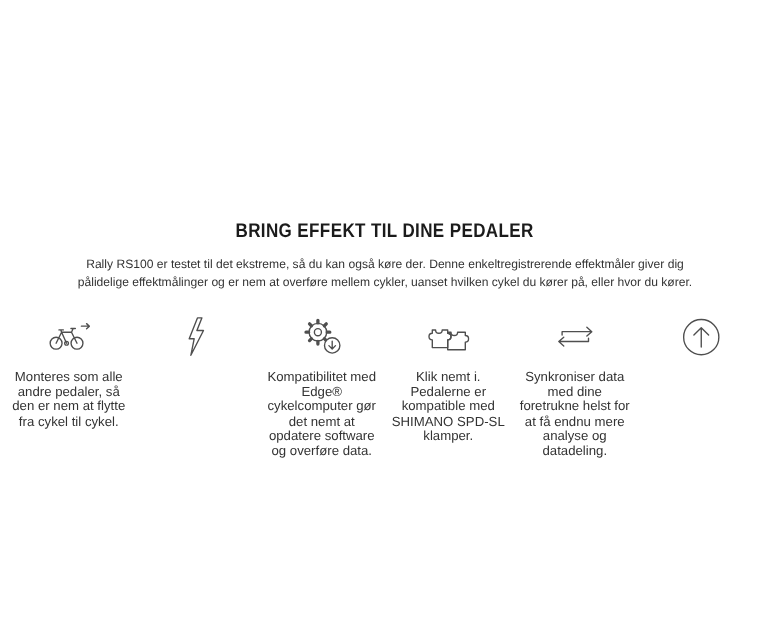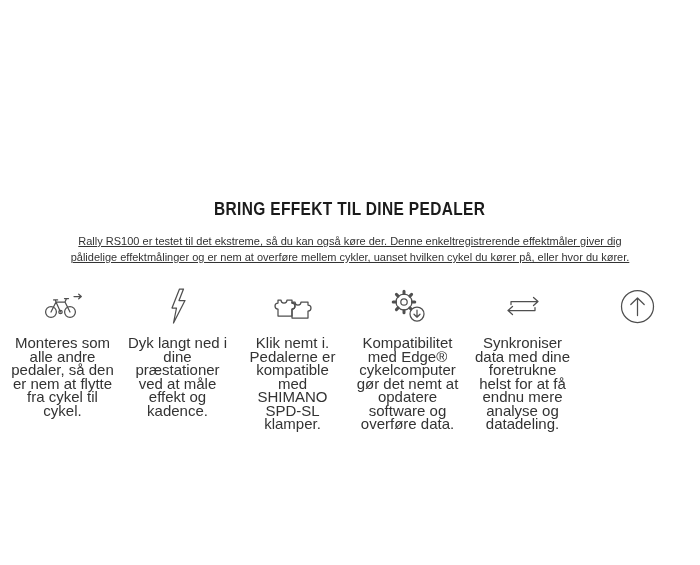--- a/index.html
+++ b/index.html
@@ -27,21 +27,20 @@
     transform: scaleX(0.86);
     transform-origin: 50% 50%;
   }
   .hero-intro {
     width: 584px;
     margin: 12px auto 0;
     text-align: center;
     color: #333333;
     font-size: 11px;
     line-height: 16px;
-    text-decoration: underline;
   }
   .features {
     width: 678px;
     margin: 21px auto 0;
     display: flex;
     gap: 12px;
   }
   .feature {
     flex: 1 1 0;
     display: flex;
@@ -58,21 +57,21 @@
   .feature .icon-box svg {
     stroke: #4f4f4f;
     fill: none;
     stroke-width: 1.25;
     stroke-linecap: round;
     stroke-linejoin: round;
   }
   .feature-text {
     text-align: center;
     color: #333333;
-    font-size: 15px;
+    font-size: 12px;
     line-height: 13.5px;
   }
 </style>
 </head>
 <body>
 
 <div class="content">
 
   <h2 class="hero-title"><span class="condense">BRING EFFEKT TIL DINE PEDALER</span></h2>
 
@@ -92,46 +91,45 @@
       </div>
       <div class="feature-text">Monteres som alle andre pedaler, så den er nem at flytte fra cykel til cykel.</div>
     </div>
 
     <div class="feature">
       <div class="icon-box">
         <svg width="24" height="38" viewBox="0 0 24 38">
           <path d="M13.5 2 L6 21 H10.5 L7.5 36 L19 13.5 H13 L17.5 2 Z"></path>
         </svg>
       </div>
-      <div class="feature-text">Dyk langt ned i dine præstationer ved at måle effekt og kadence.</div>
-    </div>
-
-    <div class="feature">
-      <div class="icon-box">
-        <svg width="38" height="32" viewBox="0 0 38 32">
-          <path d="M4 10 H7 a3 3 0 1 0 6 0 H18 V13 a3 3 0 1 1 0 6 V26 H4 V19 a3 3 0 1 1 0 -6 Z"></path>
-          <path d="M18 12 H21 a3 3 0 1 0 6 0 H34 V15 a3 3 0 1 1 0 6 V28 H18 V19 a3 3 0 1 0 0 -6 Z"></path>
-        </svg>
-      </div>
-      <div class="feature-text">Klik nemt i. Pedalerne er kompatible med SHIMANO SPD-SL klamper.</div>
     </div>
 
     <div class="feature">
       <div class="icon-box">
         <svg width="36" height="34" viewBox="0 0 36 34">
           <circle cx="14" cy="13" r="8"></circle>
           <circle cx="14" cy="13" r="3.2"></circle>
           <g stroke-width="3">
             <path d="M14 2.2 V4.6 M14 21.4 V23.8 M3.2 13 H5.6 M22.4 13 H24.8 M6.4 5.4 L8.1 7.1 M19.9 18.9 L21.6 20.6 M6.4 20.6 L8.1 18.9 M19.9 7.1 L21.6 5.4"></path>
           </g>
           <circle cx="27" cy="25" r="7" fill="#ffffff"></circle>
           <path d="M27 21.2 V27.8 M24 25.2 L27 28.2 L30 25.2"></path>
         </svg>
       </div>
       <div class="feature-text">Kompatibilitet med Edge® cykelcomputer gør det nemt at opdatere software og overføre data.</div>
+    </div>
+
+    <div class="feature">
+      <div class="icon-box">
+        <svg width="38" height="32" viewBox="0 0 38 32">
+          <path d="M4 10 H7 a3 3 0 1 0 6 0 H18 V13 a3 3 0 1 1 0 6 V26 H4 V19 a3 3 0 1 1 0 -6 Z"></path>
+          <path d="M18 12 H21 a3 3 0 1 0 6 0 H34 V15 a3 3 0 1 1 0 6 V28 H18 V19 a3 3 0 1 0 0 -6 Z"></path>
+        </svg>
+      </div>
+      <div class="feature-text">Klik nemt i. Pedalerne er kompatible med SHIMANO SPD-SL klamper.</div>
     </div>
 
     <div class="feature">
       <div class="icon-box">
         <svg width="38" height="20" viewBox="0 0 38 20">
           <path d="M7 5.5 H34 M29.5 1.5 L34 5.5 L29.5 9.5 M7 5.5 V8.5"></path>
           <path d="M31 14.5 H4 M8.5 10.5 L4 14.5 L8.5 18.5 M31 14.5 V11.5"></path>
         </svg>
       </div>
       <div class="feature-text">Synkroniser data med dine foretrukne helst for at få endnu mere analyse og datadeling.</div>

